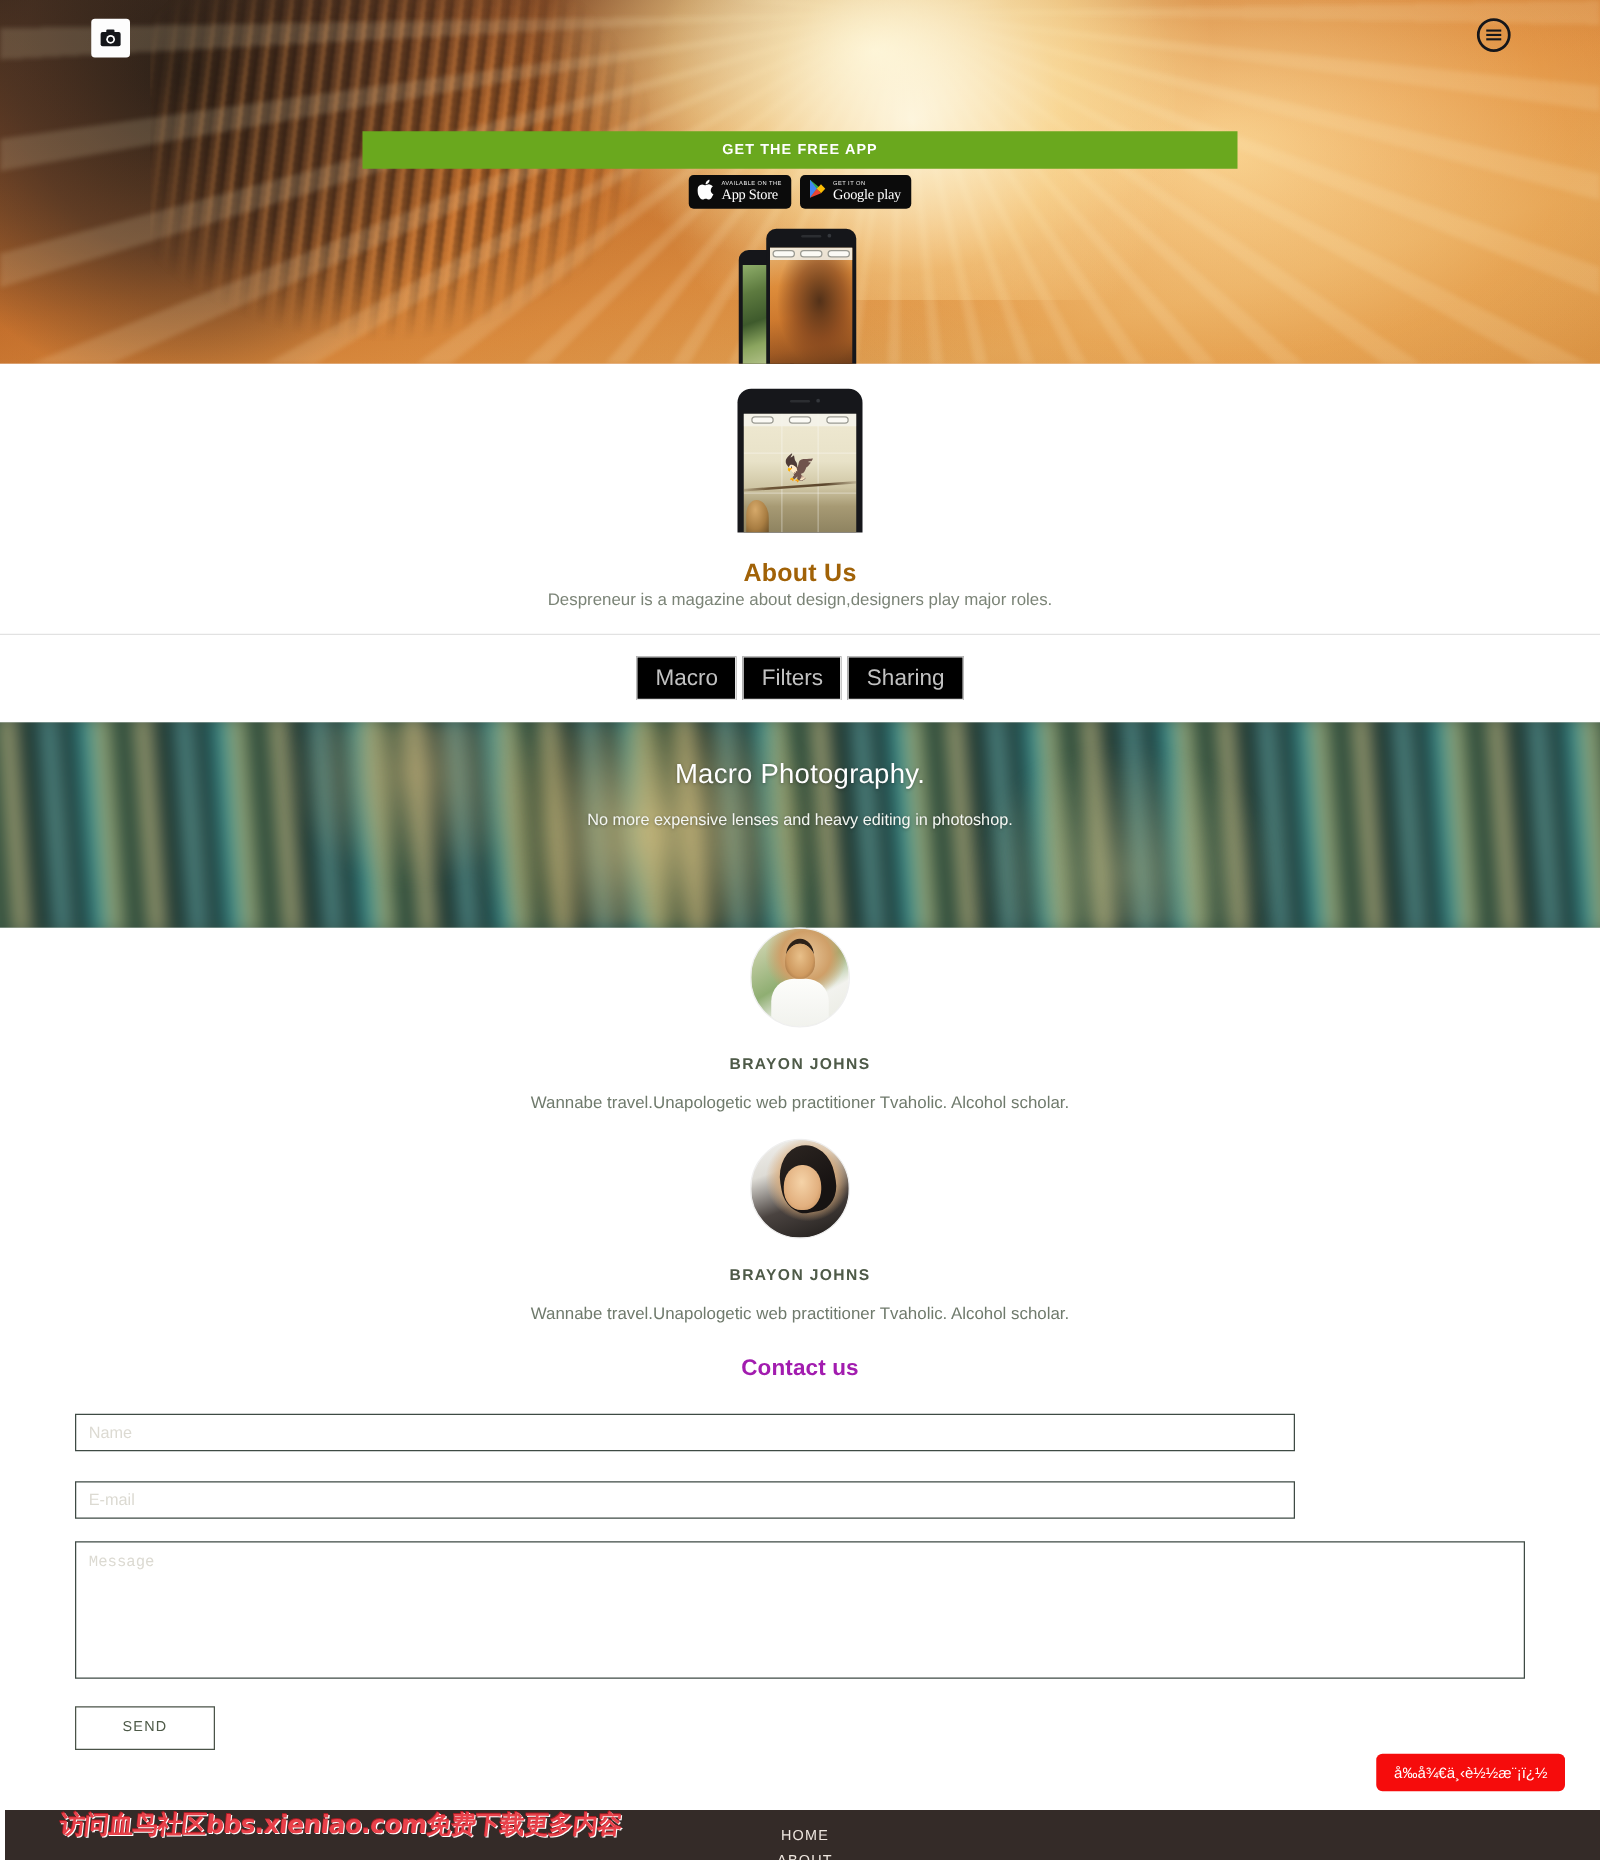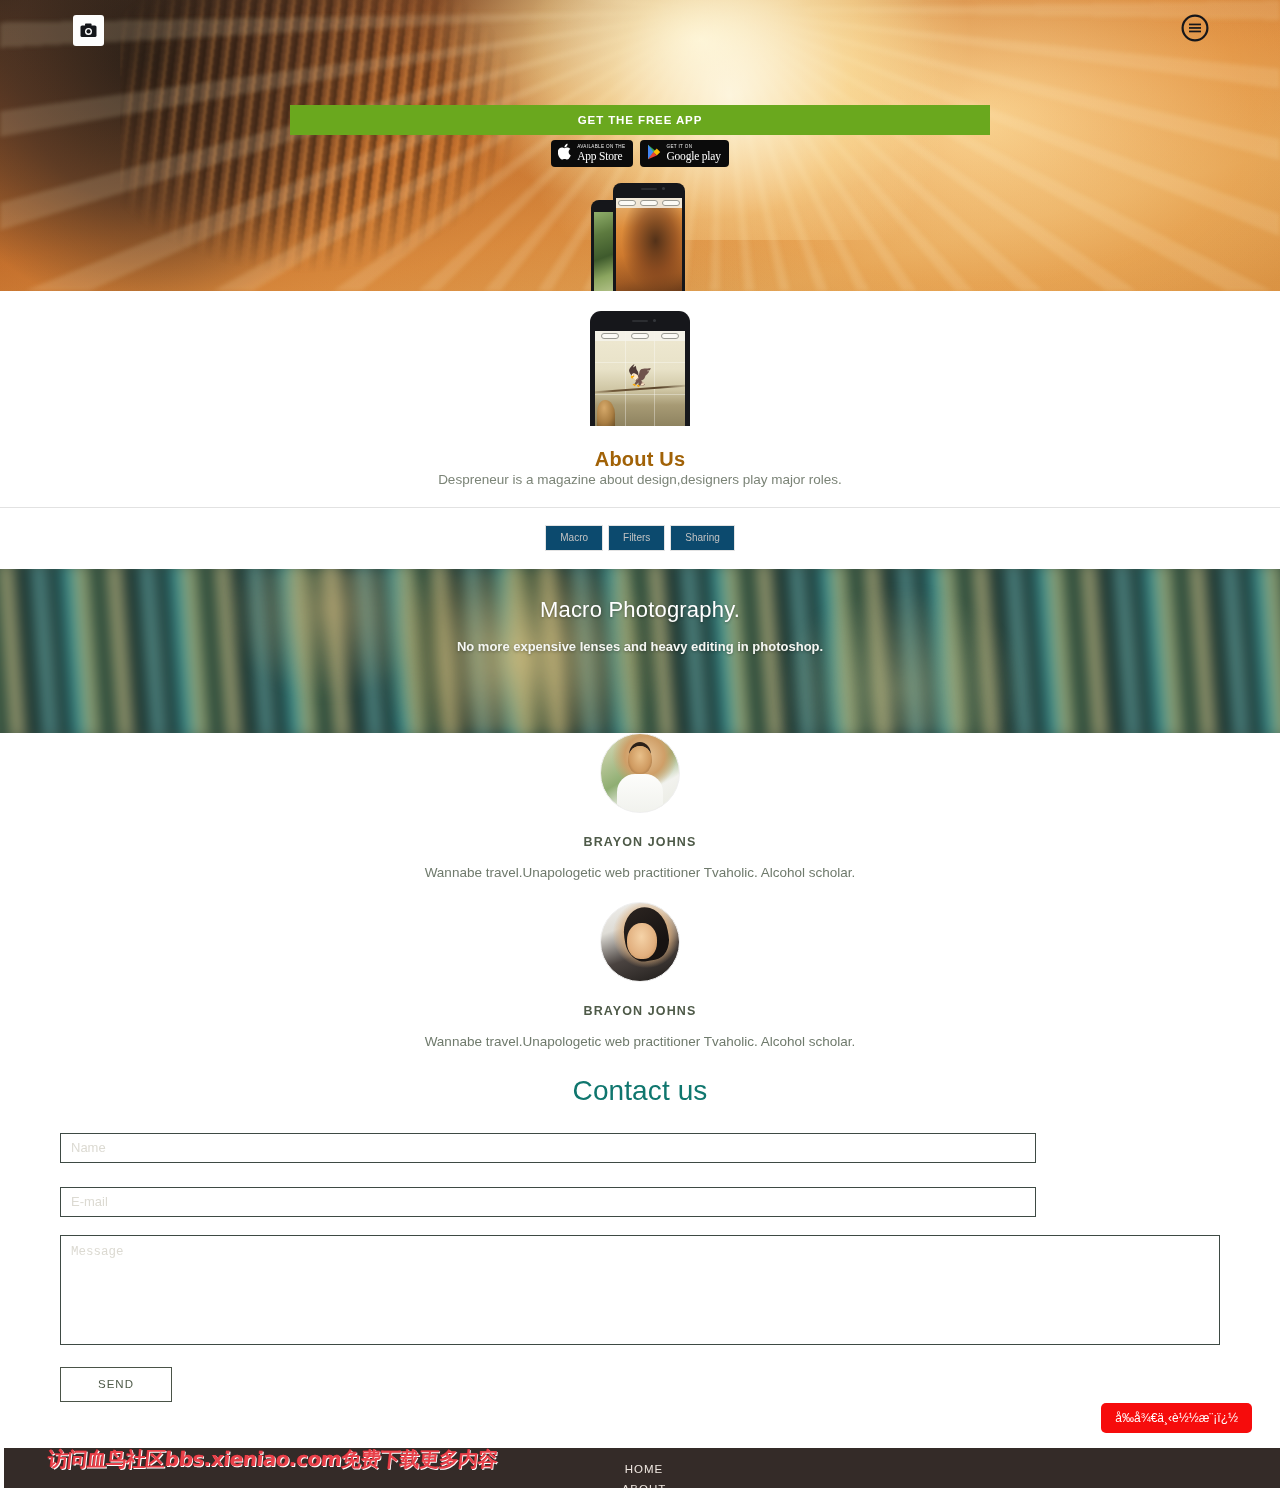--- a/index.html
+++ b/index.html
@@ -197,23 +197,23 @@
     border: none;
     border-top: 1px solid #e2e2e2;
     width: 100%;
   }
   .tabs {
     display: flex; justify-content: center; gap: 5px;
     padding: 17px 0 18px 0;
   }
   .tab {
     border: 1px solid #e3e3e3;
-    background: #0c4a6e;
+    background: #000000;
     color: #c2c2c2;
-    font-size: 10px;
+    font-size: 18px;
     padding: 6px 14px;
     font-family: "Liberation Sans", sans-serif;
     cursor: pointer;
     line-height: 1.15;
   }
 
   
   .band {
     position: relative;
     width: 1280px;
@@ -244,21 +244,21 @@
       radial-gradient(ellipse 160px 130px at 900px 120px, rgba(210,210,150,0.45) 0%, rgba(190,190,140,0) 78%);
     filter: blur(6px);
   }
   .band-shade { position:absolute; inset:0; background: rgba(20,32,28,0.16); }
   .band-txt { position:absolute; inset:0; display:flex; flex-direction:column; align-items:center; justify-content:flex-start; padding-top: 28px; }
   .band-title {
     color:#ffffff; font-size: 22px; font-weight:400; letter-spacing:0.2px;
     text-shadow: 0 1px 3px rgba(0,0,0,0.35);
   }
   .band-sub {
-    margin-top: 16px; color:#f4f6f2; font-size: 13px; font-weight:700;
+    margin-top: 16px; color:#f4f6f2; font-size: 13px; font-weight:400;
     text-shadow: 0 1px 3px rgba(0,0,0,0.35);
   }
 
   
   .team { width:1280px; background:#fff; padding-top: 0; text-align:center; }
   .member { padding-top: 0; }
   .avatar {
     width: 80px; height: 80px; border-radius: 50%;
     margin: 0 auto; overflow: hidden; position: relative;
     border: 1px solid #efefef;
@@ -301,21 +301,21 @@
     font-size: 12.5px; font-weight: 700; color: #4e5a48;
     letter-spacing: 1.1px;
   }
   .m-bio {
     margin-top: 16px;
     font-size: 13.5px; color: #6f7a6c; font-weight: 400;
   }
 
   .contact-title {
     margin-top: 26px;
-    font-size: 28px; font-weight: 400; color: #0f766e;
+    font-size: 18px; font-weight: 700; color: #a21caf;
     text-align:center; letter-spacing: 0.1px;
   }
 
   
   .form { width: 1160px; margin: 26px auto 0 auto; }
   .fld {
     display: block; width: 976px; height: 30px;
     border: 1px solid #3e4a44; background: #fff;
     padding: 0 10px;
     font-size: 13px; color: #3a3a3a;

